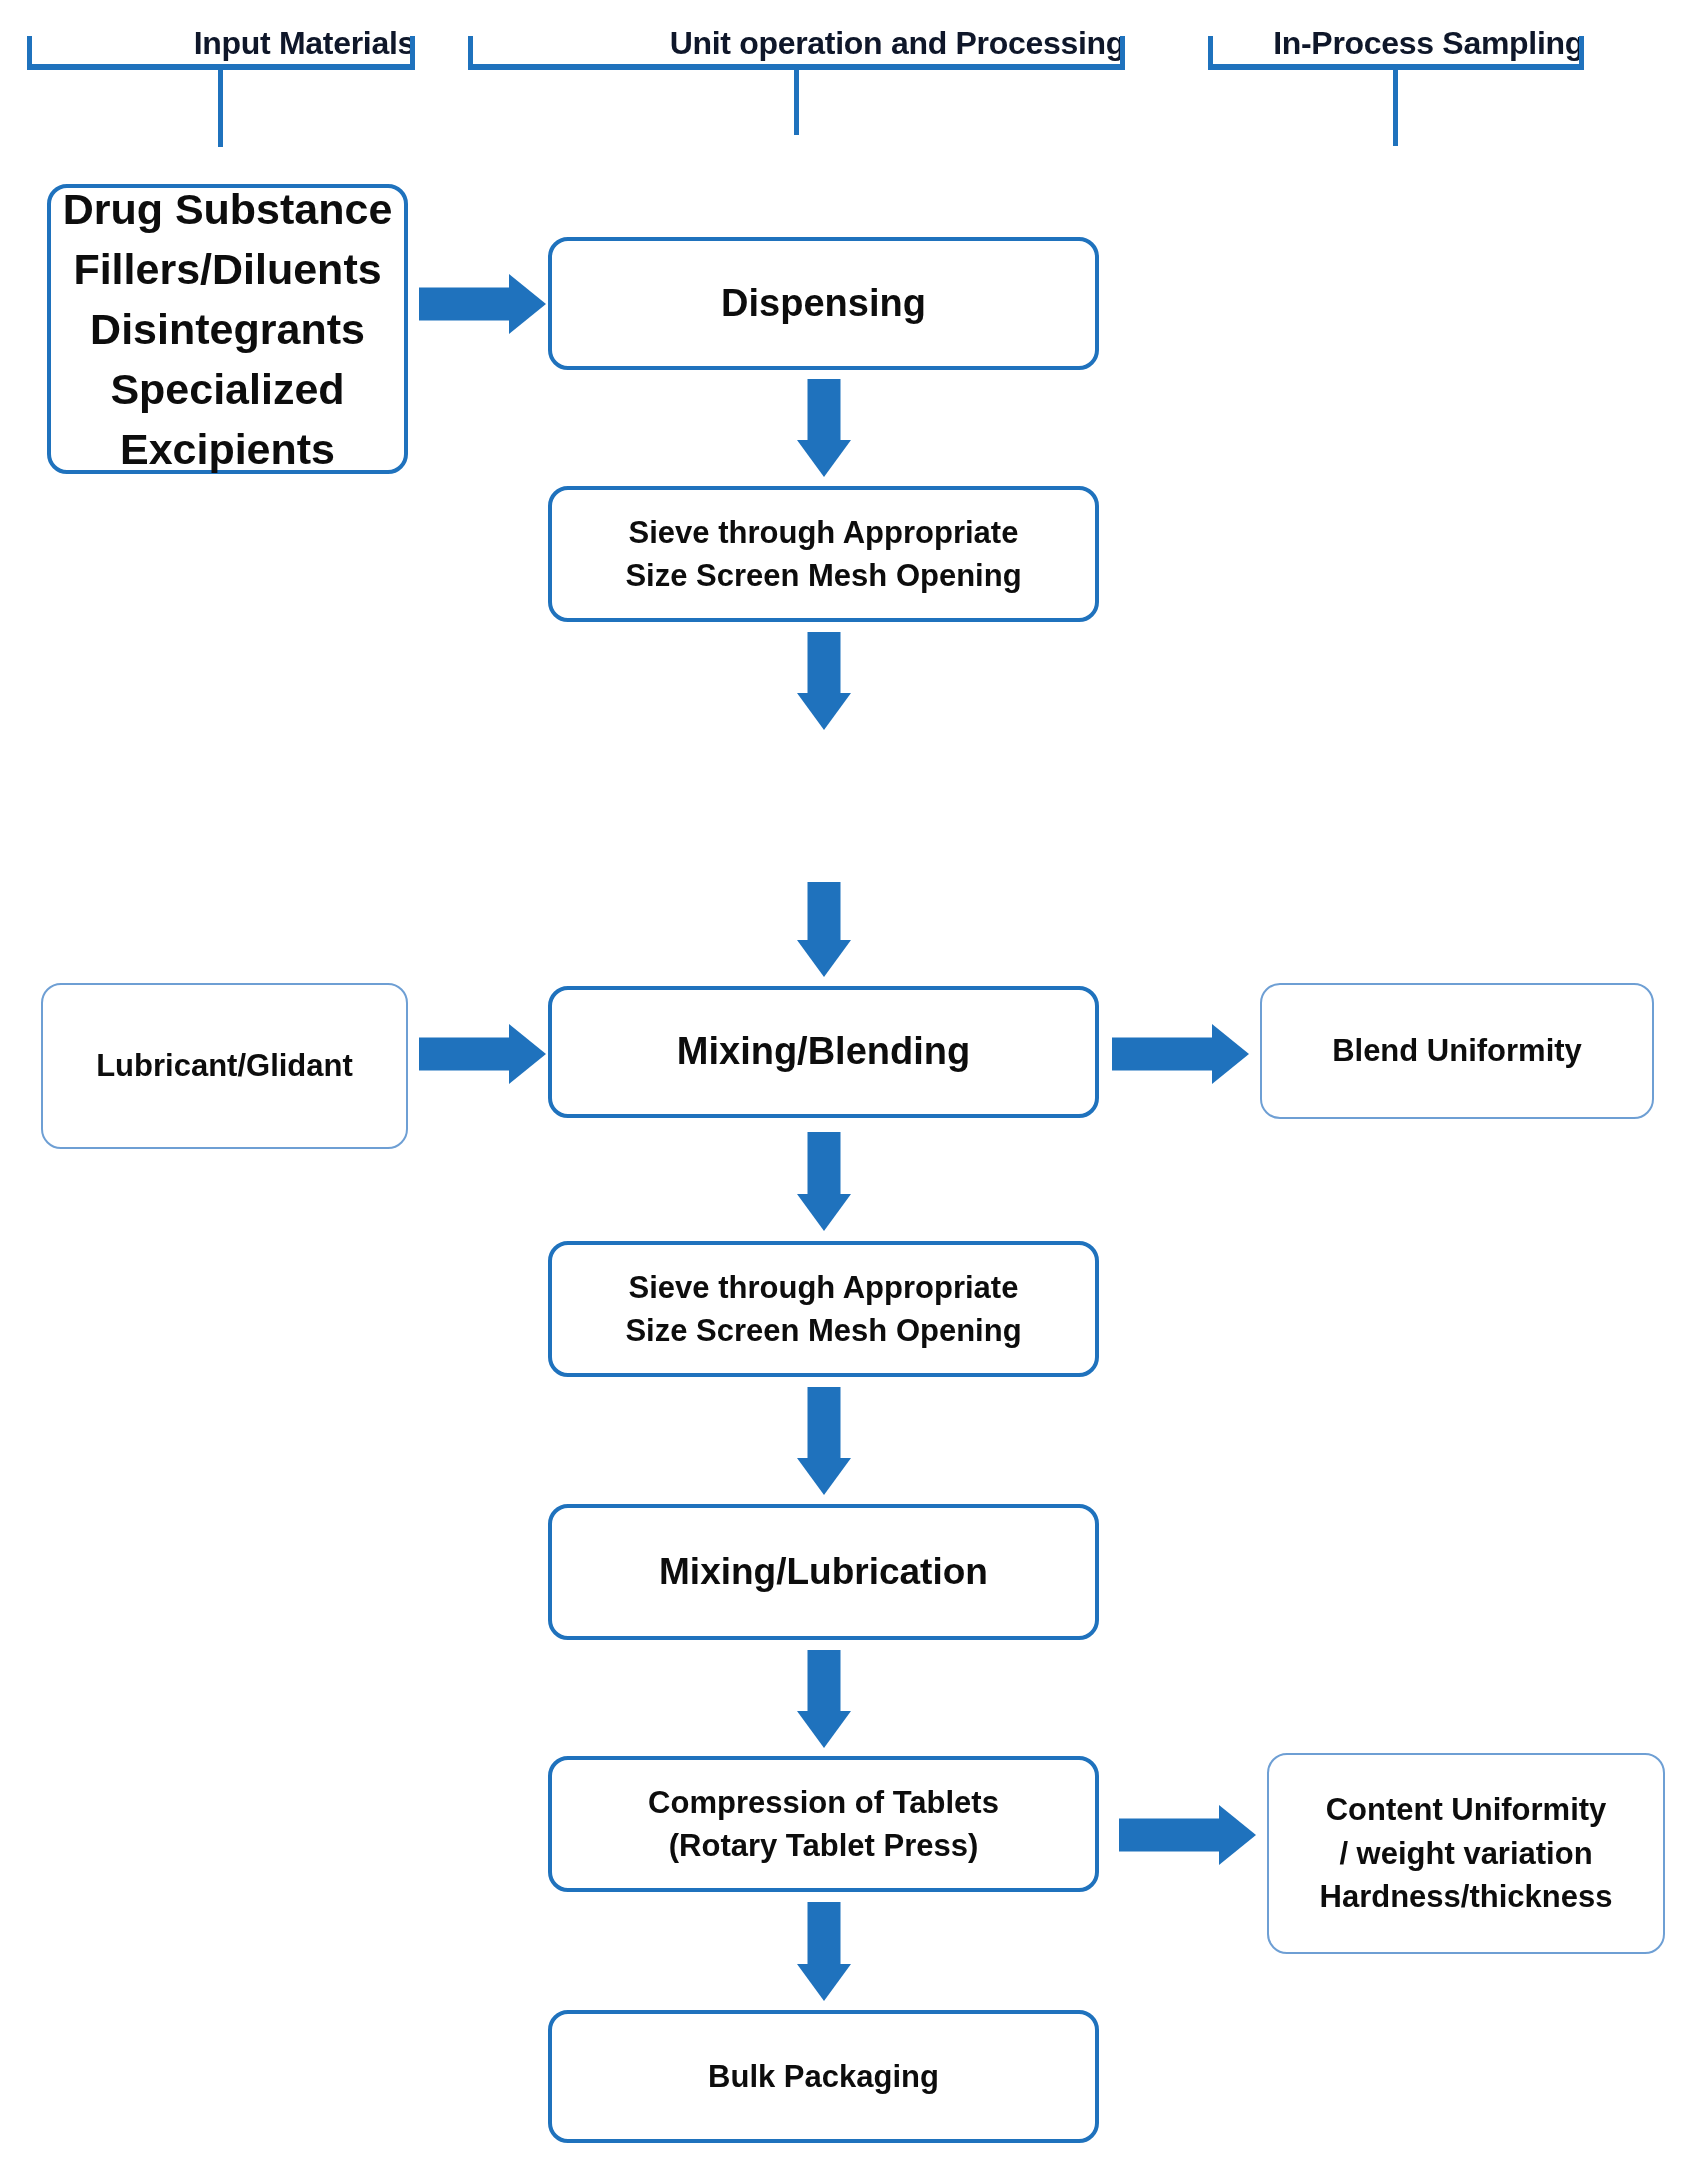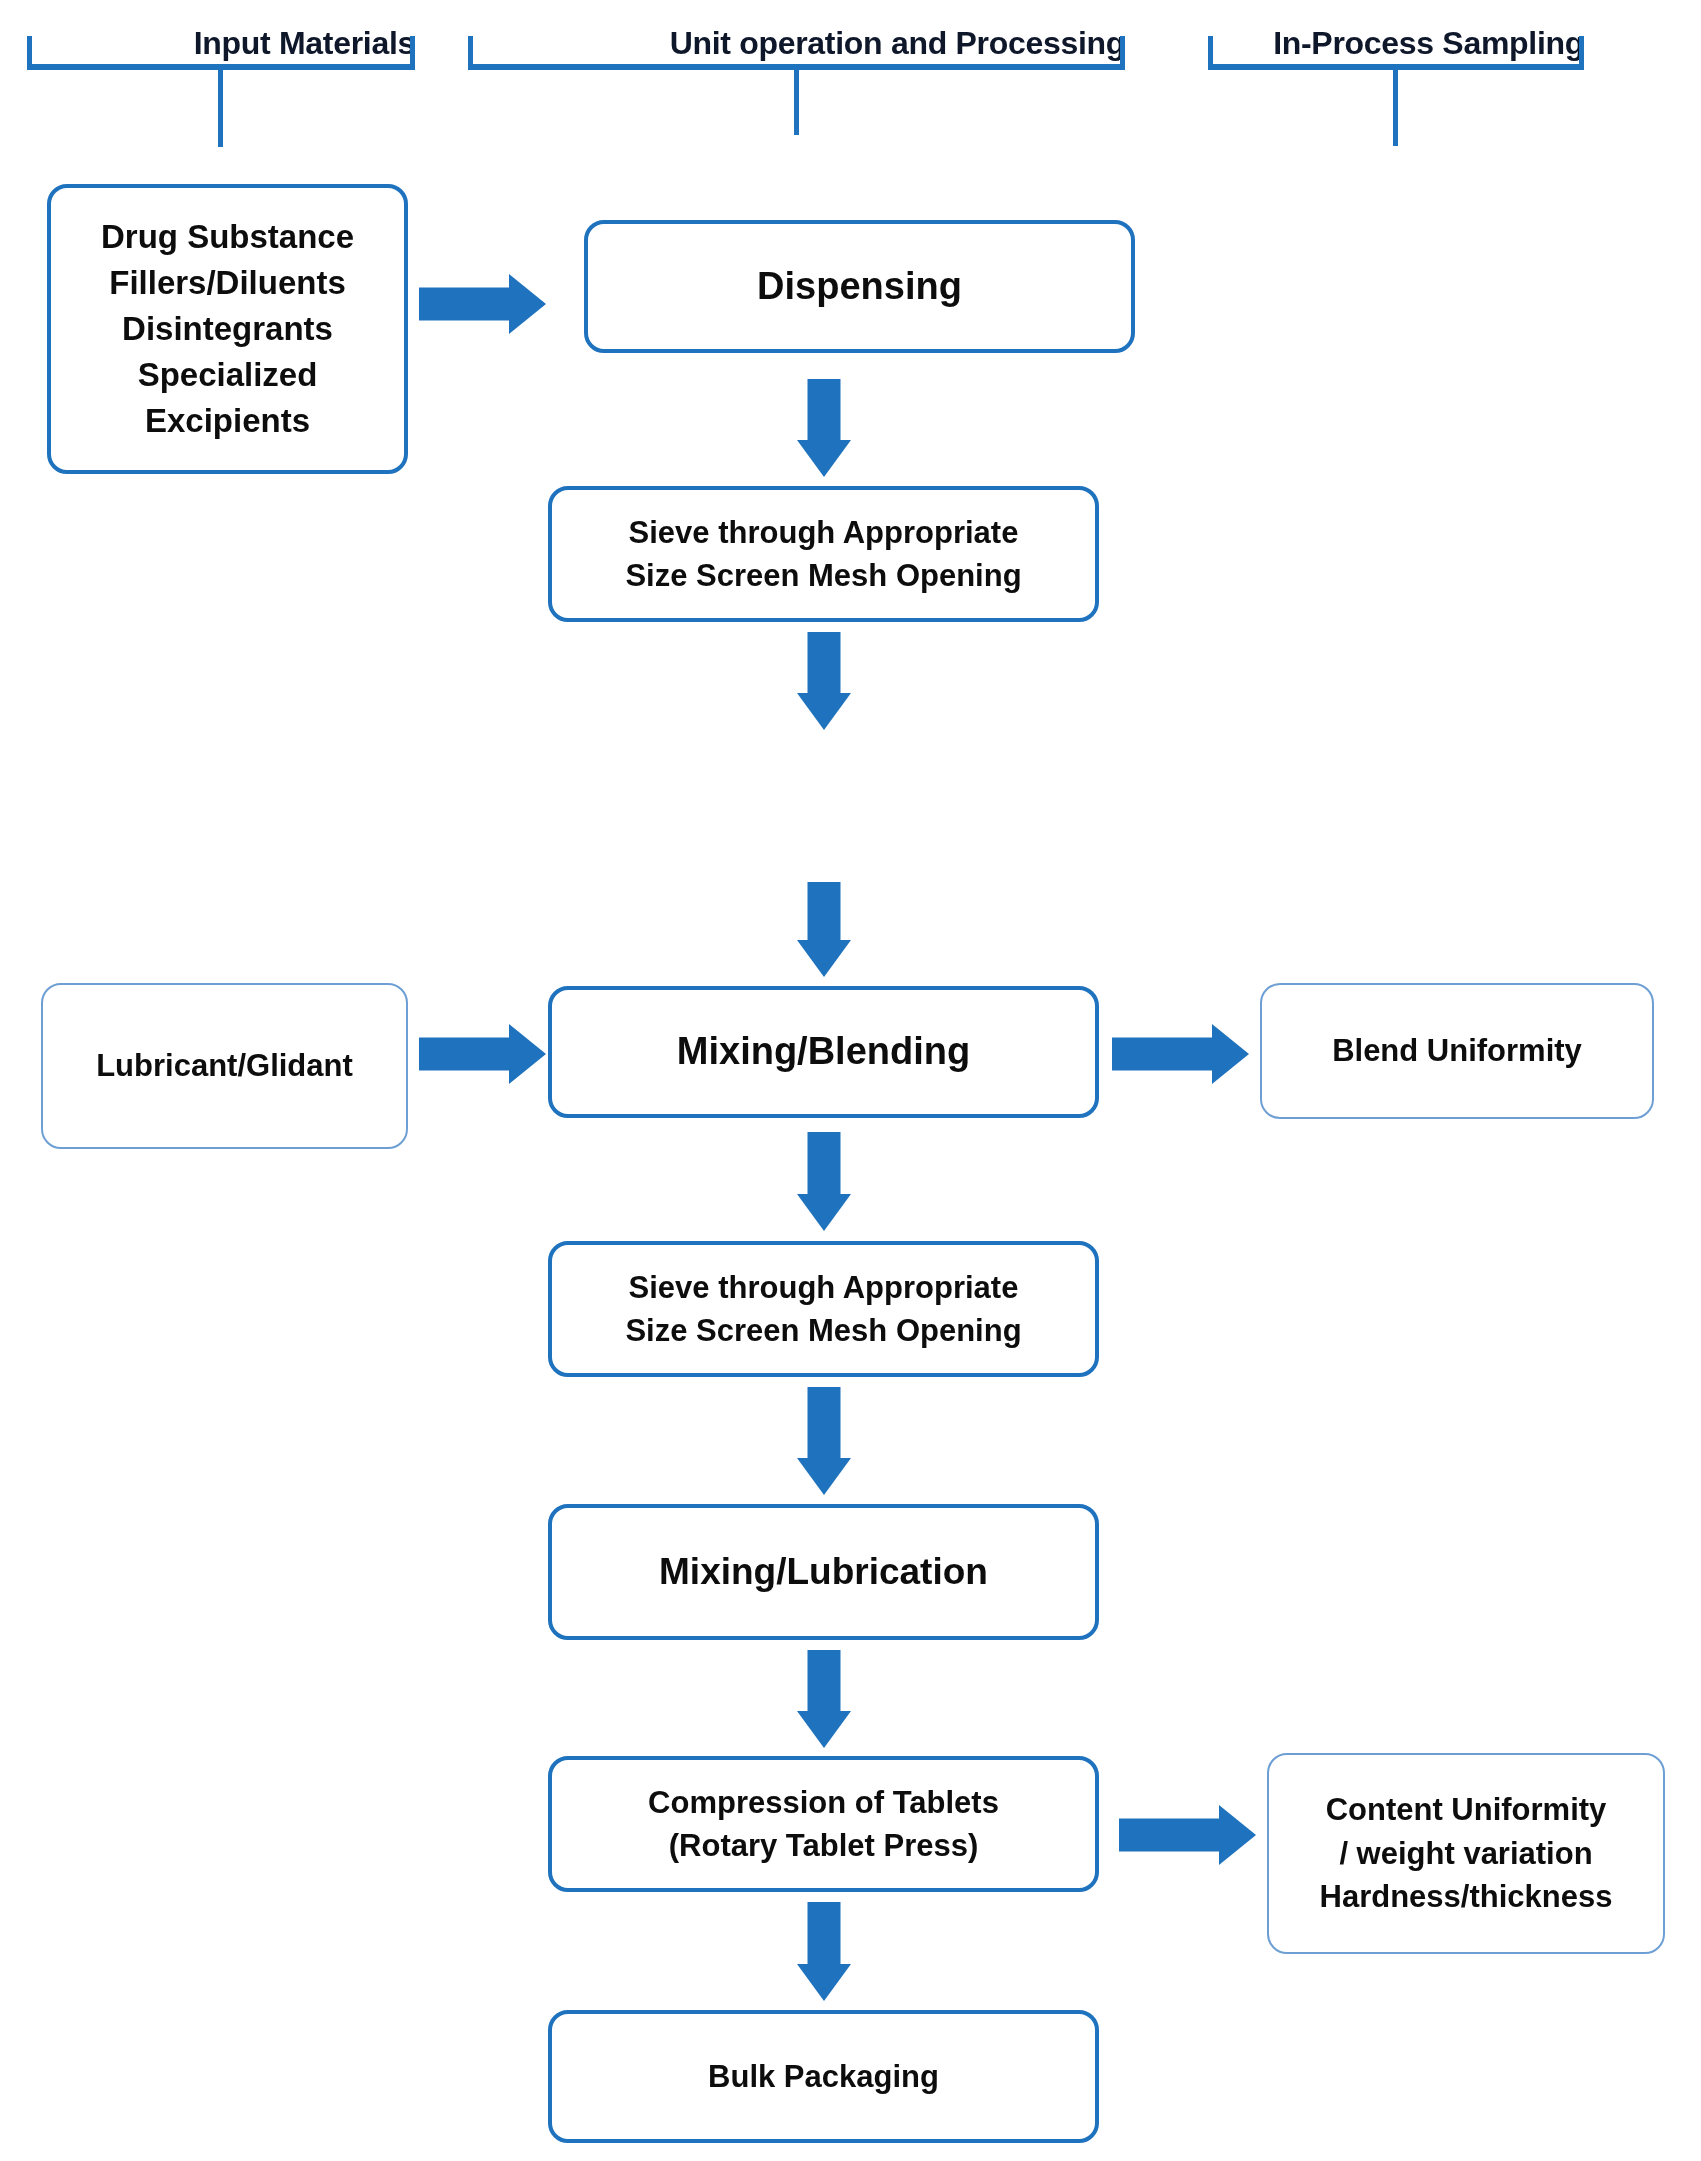--- a/index.html
+++ b/index.html
@@ -88,37 +88,37 @@
   </div>
 
   <div class="bracket" style="left:1208px;top:30px;width:376px;height:40px;">
     <div class="cap">In-Process Sampling</div>
     <div class="bar"></div>
     <div class="tipL"></div>
     <div class="tipR"></div>
     <div class="stem" style="left:185px;height:76px;"></div>
   </div>
 
-  <div class="node thick" style="left:47px;top:184px;width:361px;height:290px;font-size:33px;">
+  <div class="node thick" style="left:47px;top:184px;width:361px;height:290px;font-size:43px;">
     <div class="lines">
       <div>Drug Substance</div>
       <div>Fillers/Diluents</div>
       <div>Disintegrants</div>
       <div>Specialized</div>
       <div>Excipients</div>
     </div>
   </div>
 
   <div class="node thin" style="left:41px;top:983px;width:367px;height:166px;font-size:31px;">
     <div class="lines">
       <div>Lubricant/Glidant</div>
     </div>
   </div>
 
-  <div class="node thick" style="left:548px;top:220px;width:551px;height:133px;font-size:38px;margin-left:36px;">
+  <div class="node thick" style="left:548px;top:237px;width:551px;height:133px;font-size:38px;">
     <div class="lines">
       <div>Dispensing</div>
     </div>
   </div>
 
   <div class="node thick" style="left:548px;top:486px;width:551px;height:136px;font-size:31px;">
     <div class="lines">
       <div>Sieve through Appropriate</div>
       <div>Size Screen Mesh Opening</div>
     </div>

